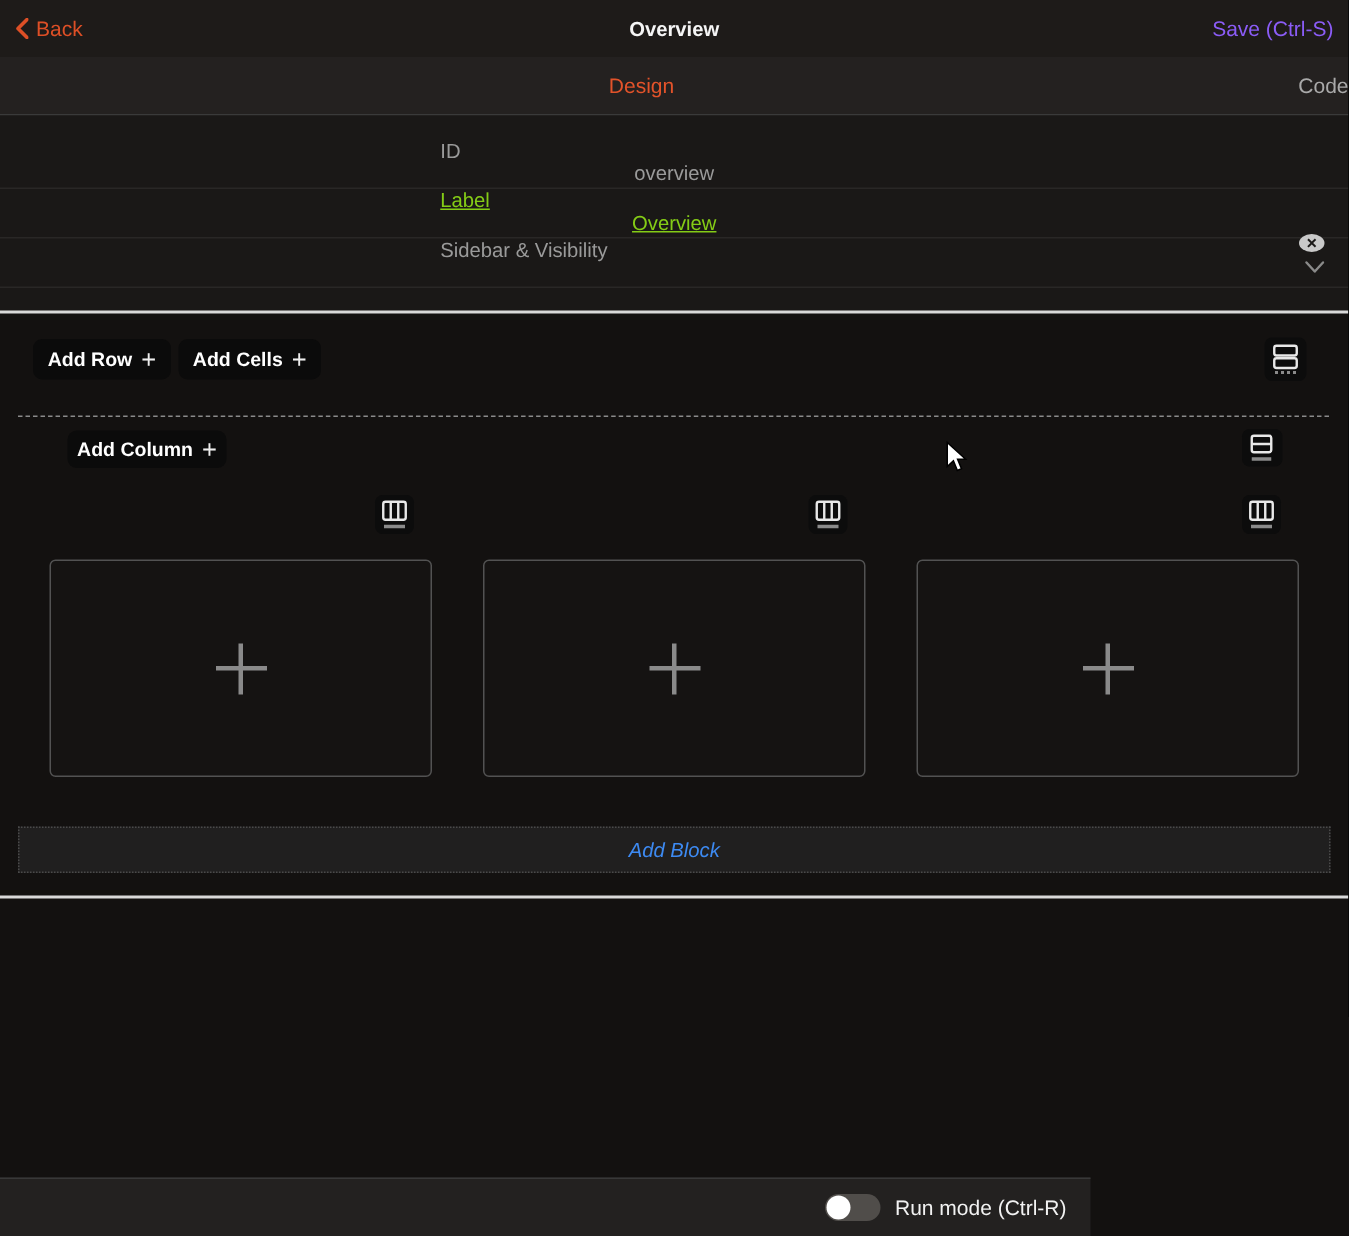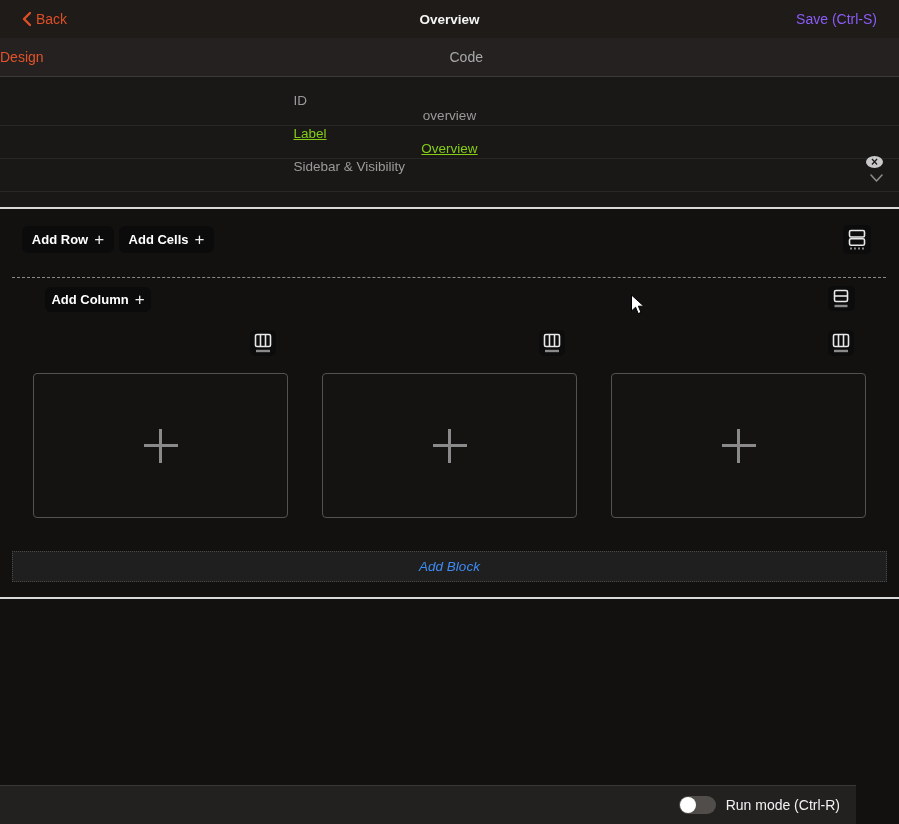--- a/index.html
+++ b/index.html
@@ -5,35 +5,35 @@
   * { margin:0; padding:0; box-sizing:border-box; }
   html,body { background:#000; }
   body { font-family:"Liberation Sans", sans-serif; }
   .screen {
     position:relative; width:899px; height:824px;
     background:#131110; overflow:hidden; color:#f2f2f2;
   }
   
   .header {
     position:absolute; top:0; left:0; width:899px; height:38px;
-    background:#1e1b19; display:flex; align-items:center; padding:0 22px;
+    background:#1e1b19; display:flex; align-items:center; padding:0 10px;
   }
   .back-btn { display:flex; align-items:center; gap:5px; color:#dd4f26; font-size:14px; cursor:pointer; }
   .back-btn svg { display:block; }
   .hdr-title {
     position:absolute; left:0; right:0; text-align:center;
     font-size:13.5px; font-weight:bold; color:#f5f5f5; pointer-events:none;
   }
   .save-btn { margin-left:auto; color:#8b5cf6; font-size:14px; cursor:pointer; position:relative; z-index:2; }
   
   .tabs {
     position:absolute; top:38px; left:0; width:899px; height:39px;
     background:#242120; display:flex; border-bottom:1px solid #3a3a3a;
   }
-  .tab { flex:1; text-align:left; line-height:38px; font-size:14px; color:#a9a9a9; cursor:pointer; }
+  .tab { flex:1; text-align:right; line-height:38px; font-size:14px; color:#a9a9a9; cursor:pointer; }
   .tab.active { color:#e3532a; }
   
   .form-section {
     position:absolute; top:77px; left:0; width:899px; height:131px;
     background:#1a1817; padding-top:16px;
   }
   .form-row {
     height:33px; display:flex; align-items:center; padding:0 16px;
     border-bottom:1px solid #292726; font-size:13.5px;flex-direction:column;
   }
@@ -75,21 +75,21 @@
   .wide-bar {
     position:absolute; left:12px; width:875px; height:31px;
     background:#201f1f; border:1px dotted #4a4a4a;
     display:flex; align-items:center; justify-content:center;
     color:#3d8af2; font-size:13.5px; cursor:pointer;font-style:italic;
   }
   .bar-block { top:551px; }
   .bar-masonry { top:615px; }
   
   .footer {
-    position:absolute; top:785px; left:0; width:856px; height:39px;
+    position:absolute; top:785px; left:0; width:727px; height:39px;
     background:#232120; border-top:1px solid #383838;
     display:flex; align-items:center; justify-content:flex-end; padding:0 16px; gap:10px;
   }
   .toggle {
     width:37px; height:18px; border-radius:9px; background:#504d4a;
     position:relative; cursor:pointer;
   }
   .toggle .knob {
     position:absolute; left:1px; top:1px; width:16px; height:16px;
     border-radius:50%; background:#fff;

